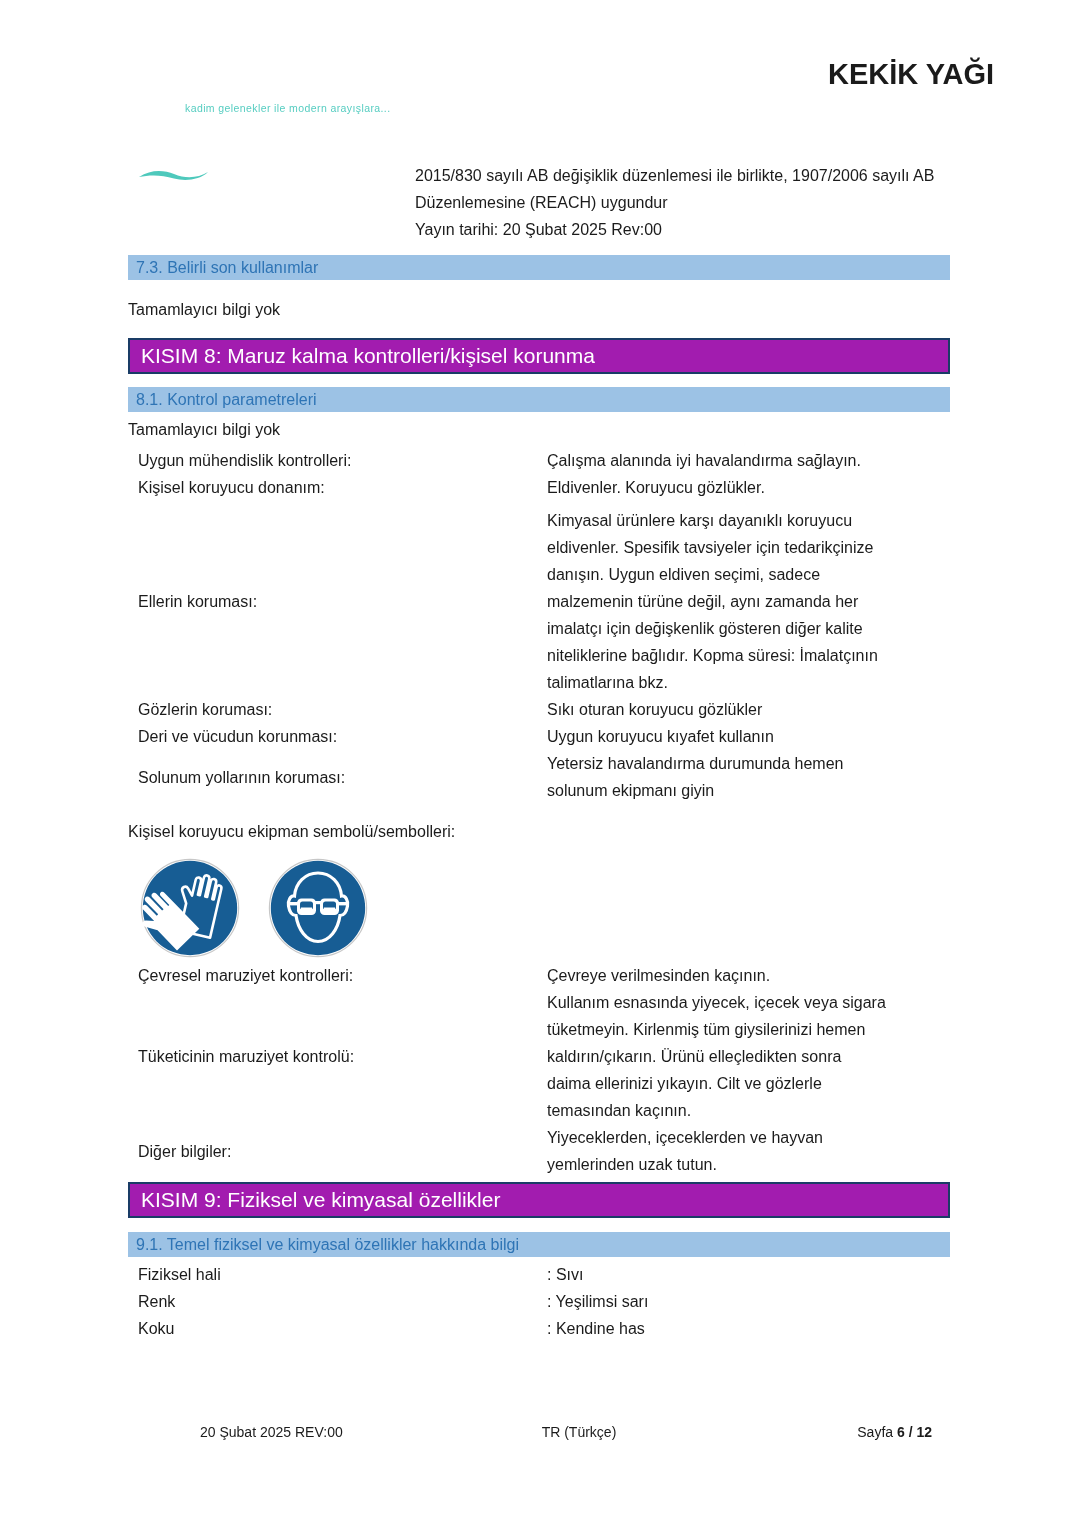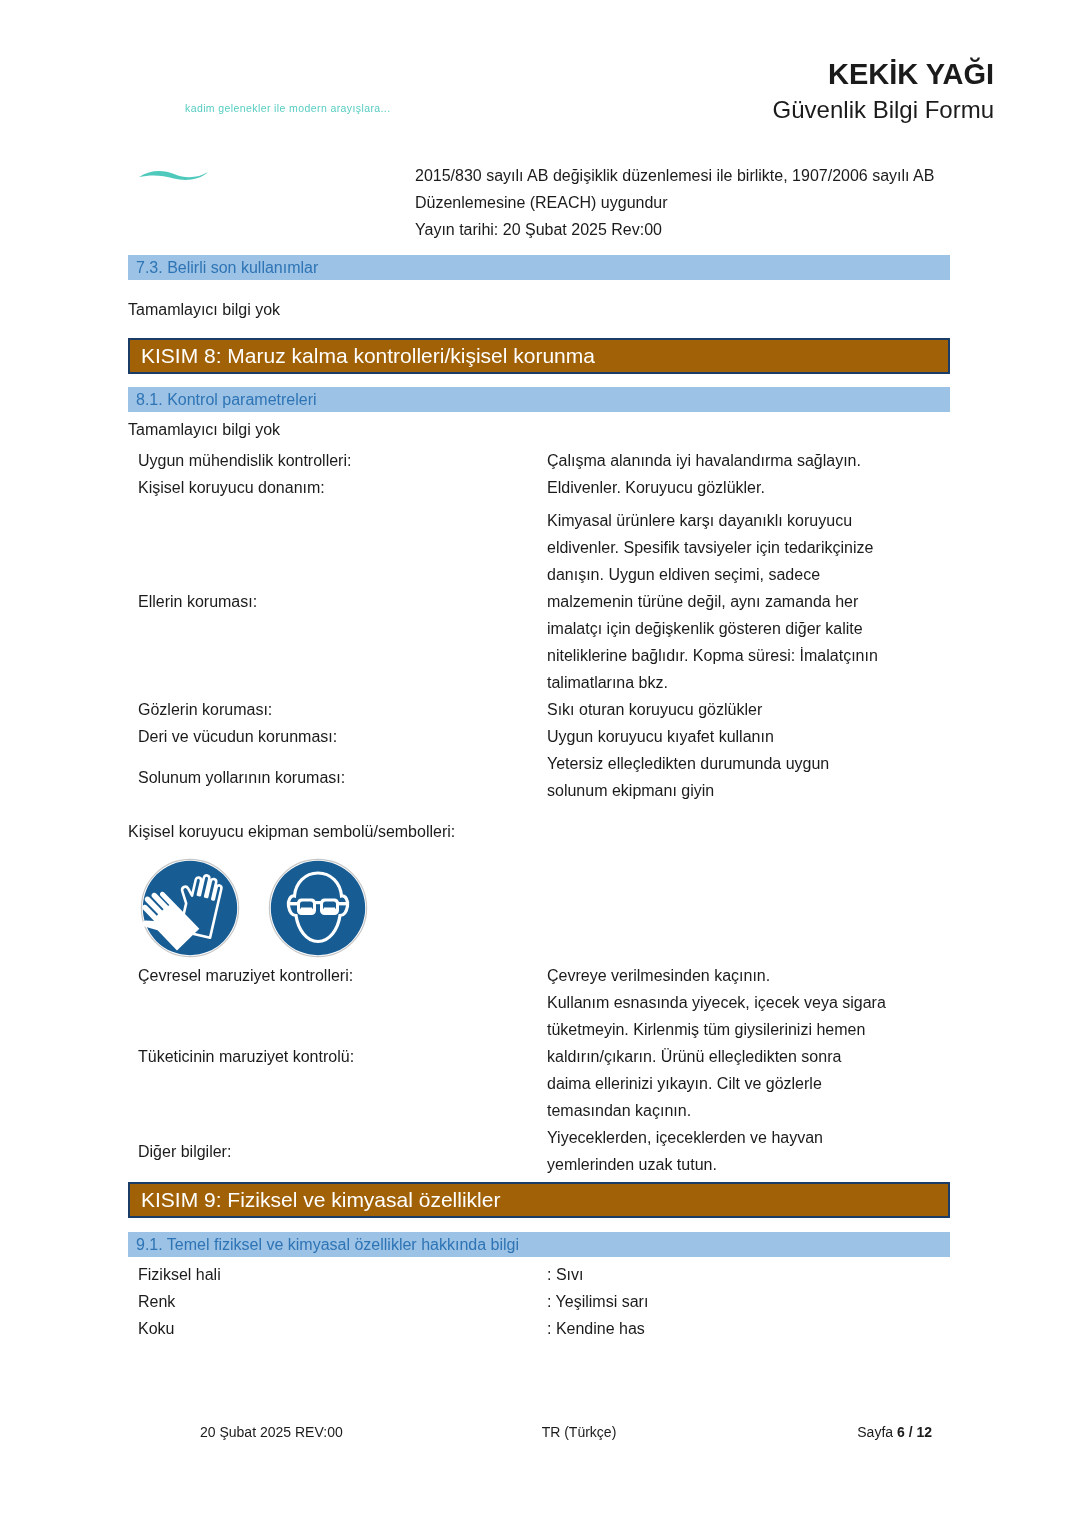--- a/index.html
+++ b/index.html
@@ -13,21 +13,21 @@
   .logo-tagline{font-size:10.5px;letter-spacing:.4px;margin-left:52px;margin-top:0px;color:#56CDC1;}
   .title-block{position:absolute;right:86px;top:56px;text-align:right;}
   .product-title{font-size:29px;font-weight:bold;line-height:37px;}
   .doc-subtitle{font-size:24px;line-height:33px;font-weight:normal;}
   .regulation{position:absolute;left:415px;top:162px;font-size:16px;line-height:27px;width:560px;}
 
   
   .content{position:absolute;left:128px;top:255px;width:822px;font-size:16px;line-height:27px;}
   .bar-light{background:#9CC2E5;color:#2E74B5;height:25px;line-height:25px;padding-left:8px;
              font-size:16px;box-sizing:border-box;}
-  .bar-dark{background:#a16207;border:2px solid #1A3C66;color:#ffffff;font-size:21px;
+  .bar-dark{background:#a21caf;border:2px solid #1A3C66;color:#ffffff;font-size:21px;
             padding:2px 0 3px 11px;box-sizing:content-box;}
   .plain{margin:0;}
   .mt4{margin-top:4px;}.mt6{margin-top:6px;}.mt10{margin-top:10px;}
   .mt13{margin-top:13px;}.mt14{margin-top:14px;}.mt15{margin-top:15px;}.mt16{margin-top:16px;}.mt20{margin-top:20px;}
 
   .rows{margin-top:4px;}
   .row{display:flex;align-items:center;padding-left:10px;}
   .row .label{width:409px;flex:none;}
   .row .value{width:403px;}
 
@@ -49,21 +49,20 @@
 
   <div>
     <div class="logo">
       <svg class="logo-wave" width="74" height="14" viewBox="0 0 74 14">
         <path d="M2,9 C14,1 27,2 37,6 C49,11 61,10 71,4 C63,12 48,13.5 37,10.5 C24,6.5 12,7 2,9 Z" fill="#4EC9BC"></path>
       </svg>
       <div class="logo-tagline">kadim gelenekler ile modern arayışlara...</div>
     </div>
     <div class="title-block">
       <div class="product-title">KEKİK YAĞI</div>
-      <div class="doc-subtitle">Güvenlik Bilgi Formu</div>
     </div>
     <div class="regulation">
       <div>2015/830 sayılı AB değişiklik düzenlemesi ile birlikte, 1907/2006 sayılı AB</div>
       <div>Düzenlemesine (REACH) uygundur</div>
       <div>Yayın tarihi: 20 Şubat 2025  Rev:00</div>
     </div>
   </div>
 
   <div class="content">
 
@@ -101,21 +100,21 @@
         <div class="label">Gözlerin koruması:</div>
         <div class="value">Sıkı oturan koruyucu gözlükler</div>
       </div>
       <div class="row">
         <div class="label">Deri ve vücudun korunması:</div>
         <div class="value">Uygun koruyucu kıyafet kullanın</div>
       </div>
       <div class="row">
         <div class="label">Solunum yollarının koruması:</div>
         <div class="value">
-          <div>Yetersiz elleçledikten durumunda uygun</div>
+          <div>Yetersiz havalandırma durumunda hemen</div>
           <div>solunum ekipmanı giyin</div>
         </div>
       </div>
     </div>
 
     <p class="plain ppe-heading">Kişisel koruyucu ekipman sembolü/sembolleri:</p>
 
     <div class="ppe-icons">
 
       <svg class="ppe-icon" viewBox="0 0 100 100">

